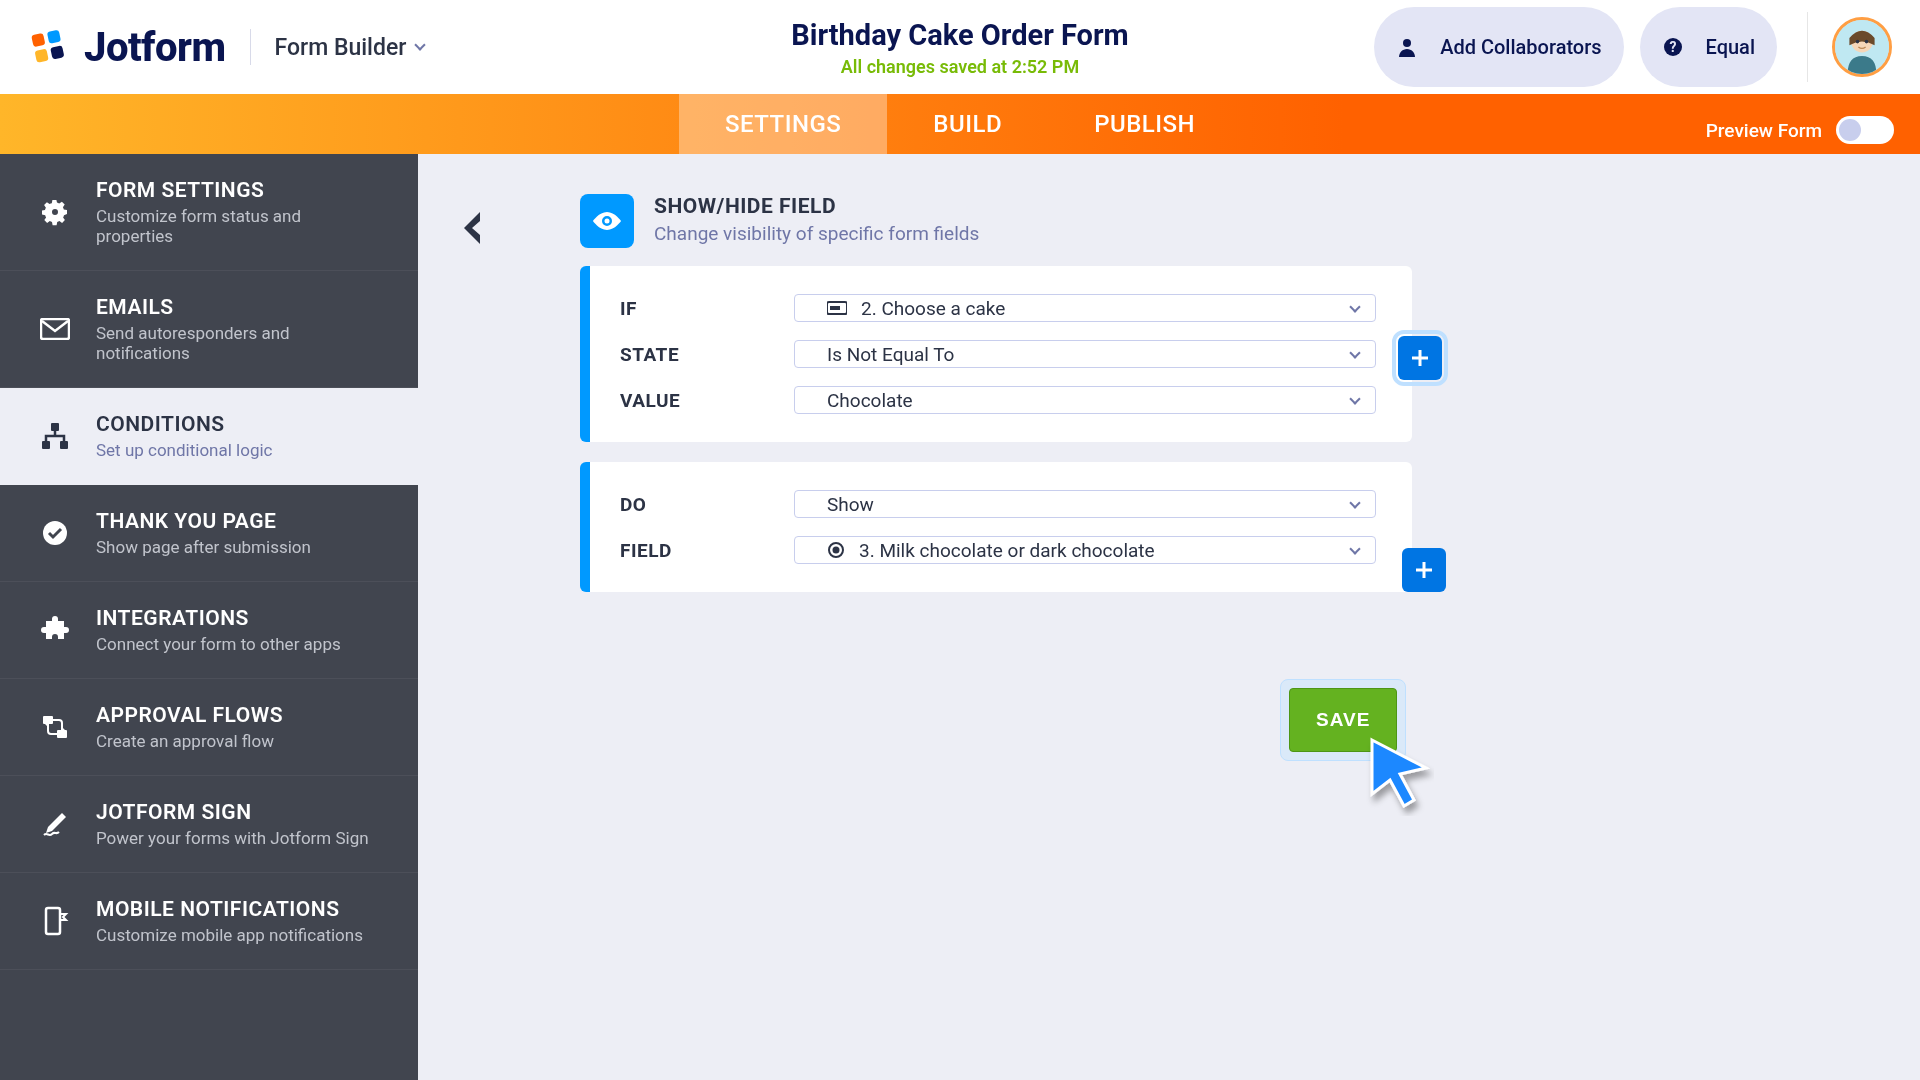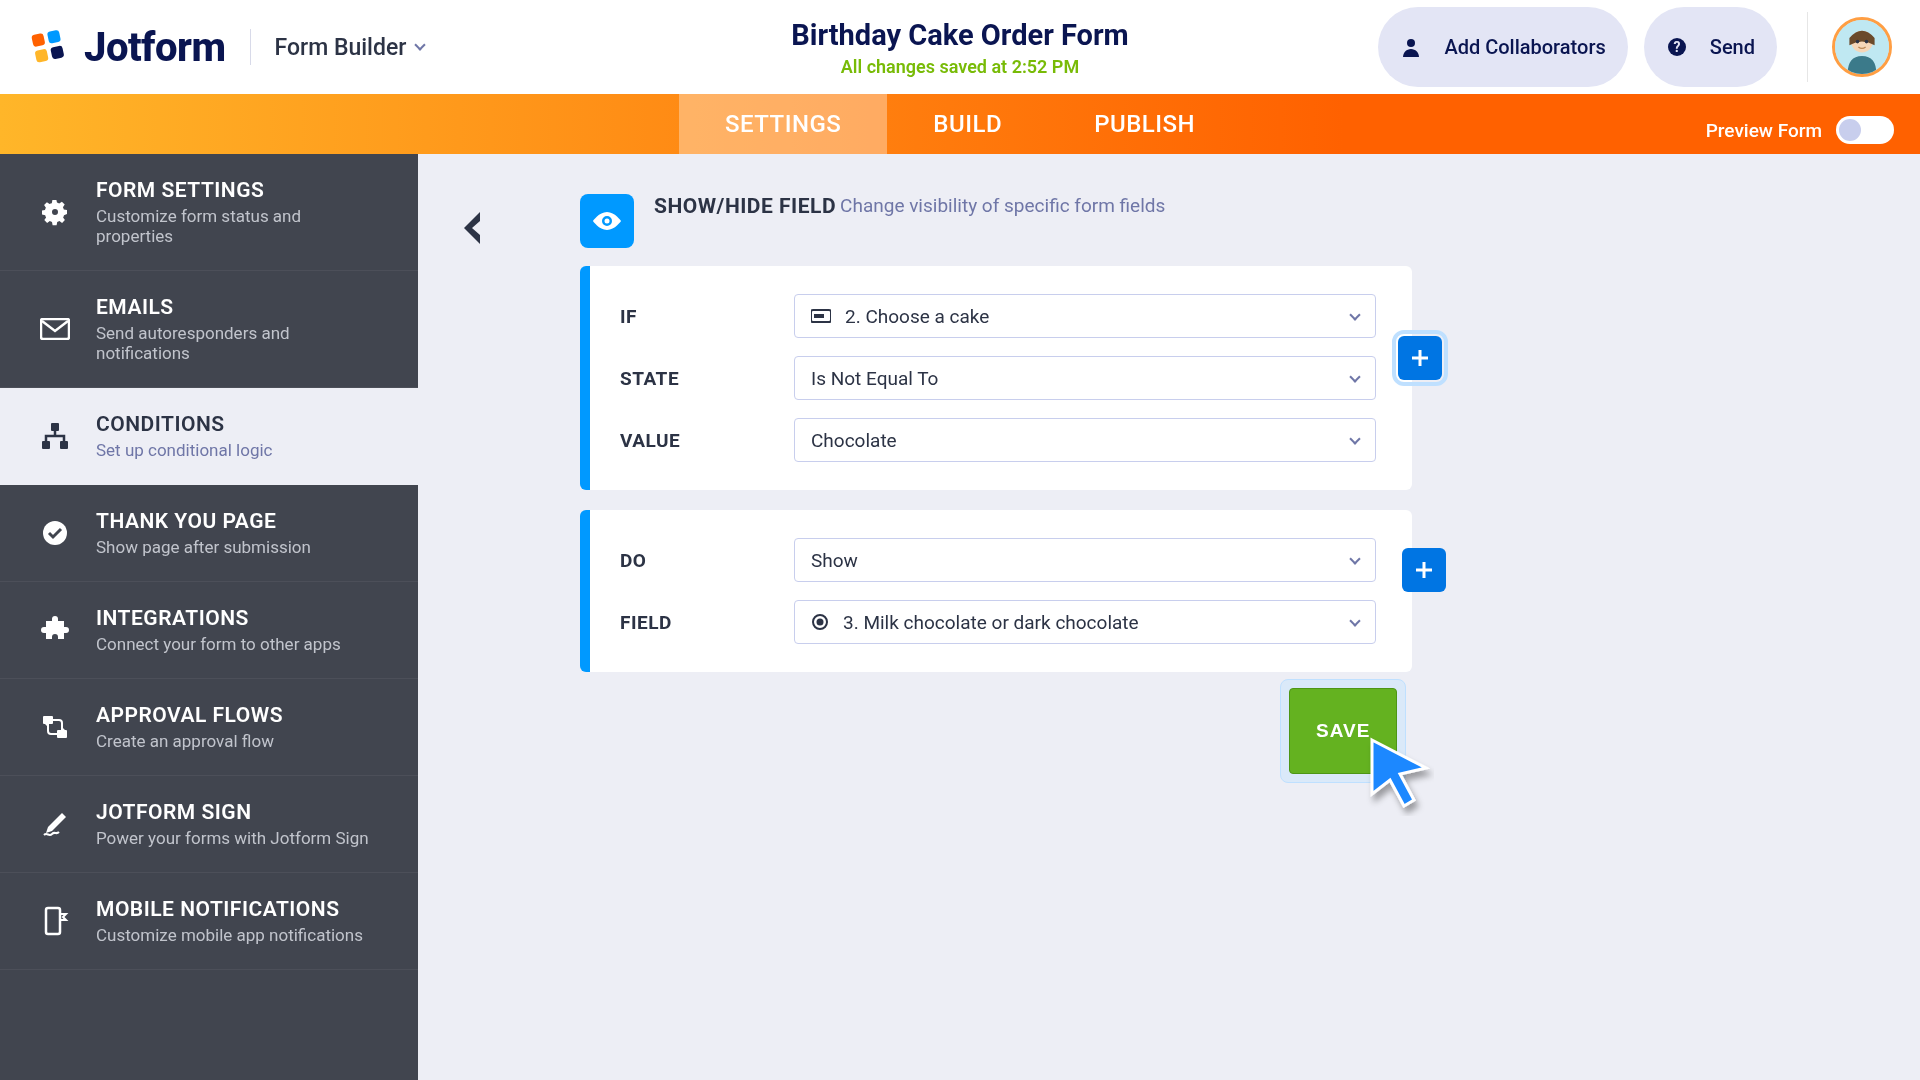--- a/index.html
+++ b/index.html
@@ -44,38 +44,38 @@
 .sb-texts { display: flex; flex-direction: column; gap: 4px; }
 .sb-title { font-size: 21px; font-weight: 600; letter-spacing: 0.5px; }
 .sb-sub { font-size: 17px; color: #c1c4cc; font-weight: 400; }
 .sb-item.active .sb-sub { color: #6f76a7; }
 
 
 .main { flex: 1; background: #edeef5; padding: 40px 30px 40px 30px; position: relative; }
 .back-arrow { position: absolute; left: 40px; top: 54px; cursor:pointer; }
 .panel-head { display: flex; align-items: flex-start; gap: 20px; margin-left: 132px; margin-bottom: 18px; }
 .head-icon { width: 54px; height: 54px; background: #09f; border-radius: 8px; display: flex; align-items: center; justify-content: center; }
-.head-texts { display: flex; flex-direction: row; gap: 4px; }
+.head-texts { display: flex; flex-direction: column; gap: 4px; }
 .head-title { font-size: 21px; font-weight: 700; color: #2c3345; letter-spacing: 0.5px; }
 .head-sub { font-size: 19px; color: #6f76a7; }
 
 .card { width: 832px; margin-left: 132px; background: #fff; border-radius: 6px; border-left: 10px solid #09f; padding: 28px 36px 28px 30px; margin-bottom: 20px; position: relative; }
 .row { display: flex; align-items: center; margin-bottom: 18px; }
 .row:last-child { margin-bottom: 0; }
 .row-label { width: 174px; font-size: 19px; font-weight: 700; color: #2c3345; letter-spacing: 0.5px; }
-.select { flex: 1; height: 44px; border: 1px solid #c8ceed; border-radius: 4px; display: flex; align-items: center; padding: 0 16px; color: #2c3345; font-size: 19px; position: relative; cursor: pointer; background:#fff;}
+.select { flex: 1; height: 28px; border: 1px solid #c8ceed; border-radius: 4px; display: flex; align-items: center; padding: 0 32px; color: #2c3345; font-size: 19px; position: relative; cursor: pointer; background:#fff;}
 .select .sel-ico { margin-right: 14px; display:flex; }
 .select .caret { position: absolute; right: 16px; border: 2px solid #6f76a7; border-width: 0 2px 2px 0; width: 8px; height: 8px; transform: rotate(45deg); margin-top:-3px;}
 
 .add-col { position: absolute; display:flex; flex-direction:column; gap:14px; }
 .add-btn { width: 44px; height: 44px; background: #0075e3; border-radius: 6px; display: flex; align-items: center; justify-content: center; color: #fff; font-size: 28px; cursor: pointer; font-weight: 300; }
 .add-btn.highlight { outline: 4px solid #bfe0ff; outline-offset: 2px; border-radius: 6px; }
 
 .save-wrap { position: absolute; }
-.save-btn { background: #64b220; color: #fff; font-size: 19px; font-weight: 700; letter-spacing: 1px; padding: 31px 26px; border-radius: 4px; border: 1px solid #4d9615; cursor: pointer; }
+.save-btn { background: #64b220; color: #fff; font-size: 19px; font-weight: 700; letter-spacing: 1px; padding: 20px 26px; border-radius: 4px; border: 1px solid #4d9615; cursor: pointer; }
 .save-halo { padding: 8px; border: 1px solid #bfe0ff; background: rgba(191,224,255,0.4); border-radius: 8px; display:inline-block;}
 .cursor-arrow { position: absolute; }
 
 </style>
 </head>
 <body>
 
 <div class="topbar">
   <div class="logo-wrap">
     <span class="logo-mark">
@@ -111,21 +111,21 @@
       </span>
       <span>Add Collaborators</span>
     </div>
     <div class="pill-btn">
       <span class="ico">
         <svg width="20" height="20" viewBox="0 0 20 20">
             <circle cx="10" cy="10" r="9" fill="#0a1551"></circle>
             <text x="10" y="15" text-anchor="middle" fill="#e3e5f5" font-size="14" font-weight="700">?</text>
           </svg>
       </span>
-      <span>Send</span>
+      <span>Equal</span>
     </div>
     <div class="vdiv2"></div>
     <div class="avatar">
       <svg width="60" height="60" viewBox="0 0 60 60">
         <rect width="60" height="60" fill="#bfe8f2"></rect>
         <circle cx="30" cy="24" r="12" fill="#f5d6b8"></circle>
         <path d="M16 20 Q30 4 44 20 L44 28 Q30 20 16 28 Z" fill="#6b4a2b"></path>
         <path d="M14 60 Q14 40 30 40 Q46 40 46 60 Z" fill="#3b7a8a"></path>
         <circle cx="25" cy="24" r="2" fill="#2c3345"></circle>
           <circle cx="35" cy="24" r="2" fill="#2c3345"></circle>

